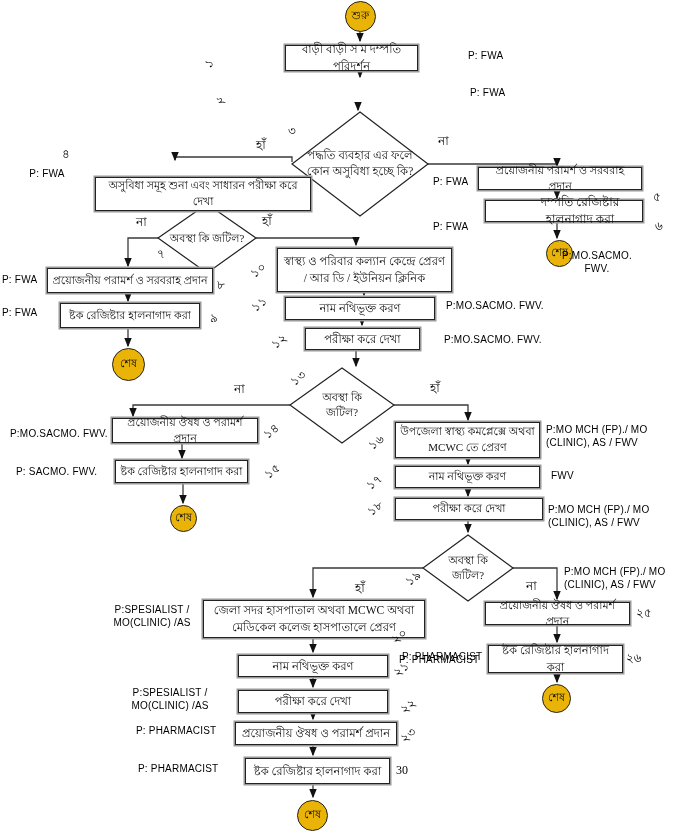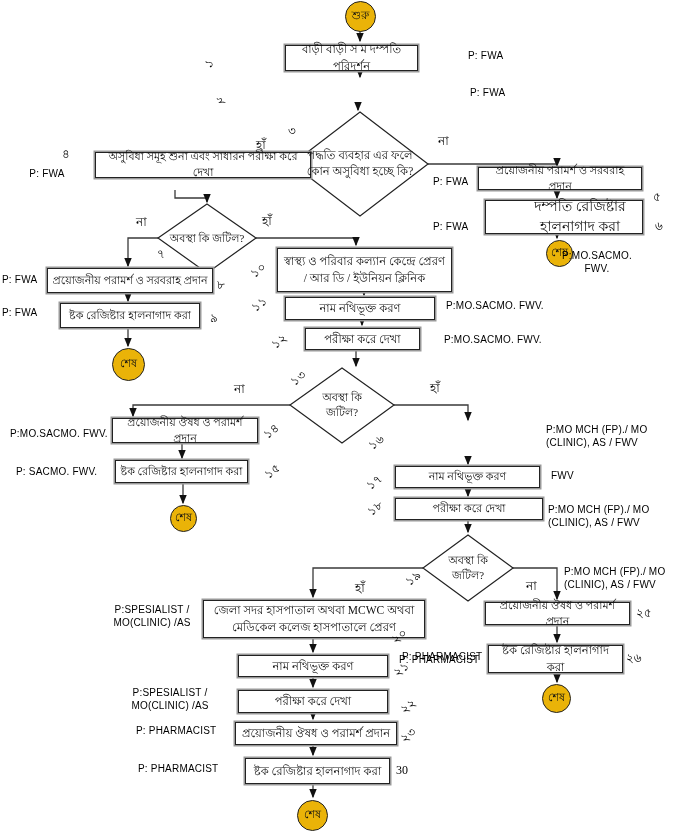--- a/index.html
+++ b/index.html
@@ -100,30 +100,31 @@
       <span>শেষ</span>
     </div>
   <div class="terminal" style="left:542px;top:684px;width:29px;height:29px;">
       <span>শেষ</span>
     </div>
   <div class="terminal" style="left:297px;top:800px;width:31px;height:31px;">
       <span>শেষ</span>
     </div>
 
   <div class="box" style="left:285px;top:45px;width:133px;height:26px;">বাড়ী বাড়ী স ম দম্পতি পরিদর্শন</div>
-  <div class="box" style="left:95px;top:152px;width:216px;height:26px;font-size:11px;">অসুবিধা সমূহ শুনা এবং সাধারন পরীক্ষা করে দেখা</div>
+  <div class="box" style="left:95px;top:177px;width:216px;height:34px;font-size:11px;">অসুবিধা সমূহ শুনা এবং সাধারন পরীক্ষা করে দেখা</div>
   <div class="box" style="left:478px;top:167px;width:164px;height:23px;font-size:11px;">প্রয়োজনীয় পরামর্শ ও সরবরাহ প্রদান</div>
-  <div class="box" style="left:485px;top:200px;width:158px;height:34px;font-size:14px;padding-left:36px;">দম্পতি রেজিষ্টার হালনাগাদ করা</div>
+  <div class="box" style="left:485px;top:200px;width:158px;height:22px;font-size:12px;padding-left:36px;">দম্পতি রেজিষ্টার হালনাগাদ করা</div>
   <div class="box" style="left:47px;top:268px;width:166px;height:25px;font-size:11px;">প্রয়োজনীয় পরামর্শ ও সরবরাহ প্রদান</div>
   <div class="box" style="left:60px;top:303px;width:140px;height:25px;font-size:11px;">ষ্টক রেজিষ্টার হালনাগাদ করা</div>
   <div class="box" style="left:277px;top:248px;width:175px;height:44px;">স্বাস্থ্য ও পরিবার কল্যান কেন্দ্রে প্রেরণ / আর ডি / ইউনিয়ন ক্লিনিক</div>
   <div class="box" style="left:285px;top:297px;width:150px;height:23px;">নাম নথিভূক্ত করণ</div>
   <div class="box" style="left:305px;top:328px;width:115px;height:22px;">পরীক্ষা করে দেখা</div>
   <div class="box" style="left:112px;top:418px;width:146px;height:25px;font-size:11px;">প্রয়োজনীয় ঔষধ ও পরামর্শ প্রদান</div>
   <div class="box" style="left:115px;top:460px;width:133px;height:23px;font-size:11px;">ষ্টক রেজিষ্টার হালনাগাদ করা</div>
+  <div class="box" style="left:395px;top:422px;width:145px;height:36px;font-size:11px;">উপজেলা স্বাস্থ্য কমপ্লেক্সে অথবা MCWC তে প্রেরণ</div>
   <div class="box" style="left:395px;top:466px;width:145px;height:22px;font-size:11px;">নাম নথিভূক্ত করণ</div>
   <div class="box" style="left:395px;top:498px;width:148px;height:22px;font-size:11px;">পরীক্ষা করে দেখা</div>
   <div class="box" style="left:203px;top:600px;width:222px;height:38px;">জেলা সদর হাসপাতাল অথবা MCWC অথবা মেডিকেল কলেজ হাসপাতালে প্রেরণ</div>
   <div class="box" style="left:238px;top:655px;width:150px;height:22px;">নাম নথিভূক্ত করণ</div>
   <div class="box" style="left:238px;top:690px;width:150px;height:23px;">পরীক্ষা করে দেখা</div>
   <div class="box" style="left:235px;top:722px;width:162px;height:23px;">প্রয়োজনীয় ঔষধ ও পরামর্শ প্রদান</div>
   <div class="box" style="left:245px;top:758px;width:145px;height:26px;">ষ্টক রেজিষ্টার হালনাগাদ করা</div>
   <div class="box" style="left:485px;top:602px;width:145px;height:23px;font-size:11px;">প্রয়োজনীয় ঔষধ ও পরামর্শ প্রদান</div>
   <div class="box" style="left:488px;top:645px;width:135px;height:28px;">ষ্টক রেজিষ্টার হালনাগাদ করা</div>
 

